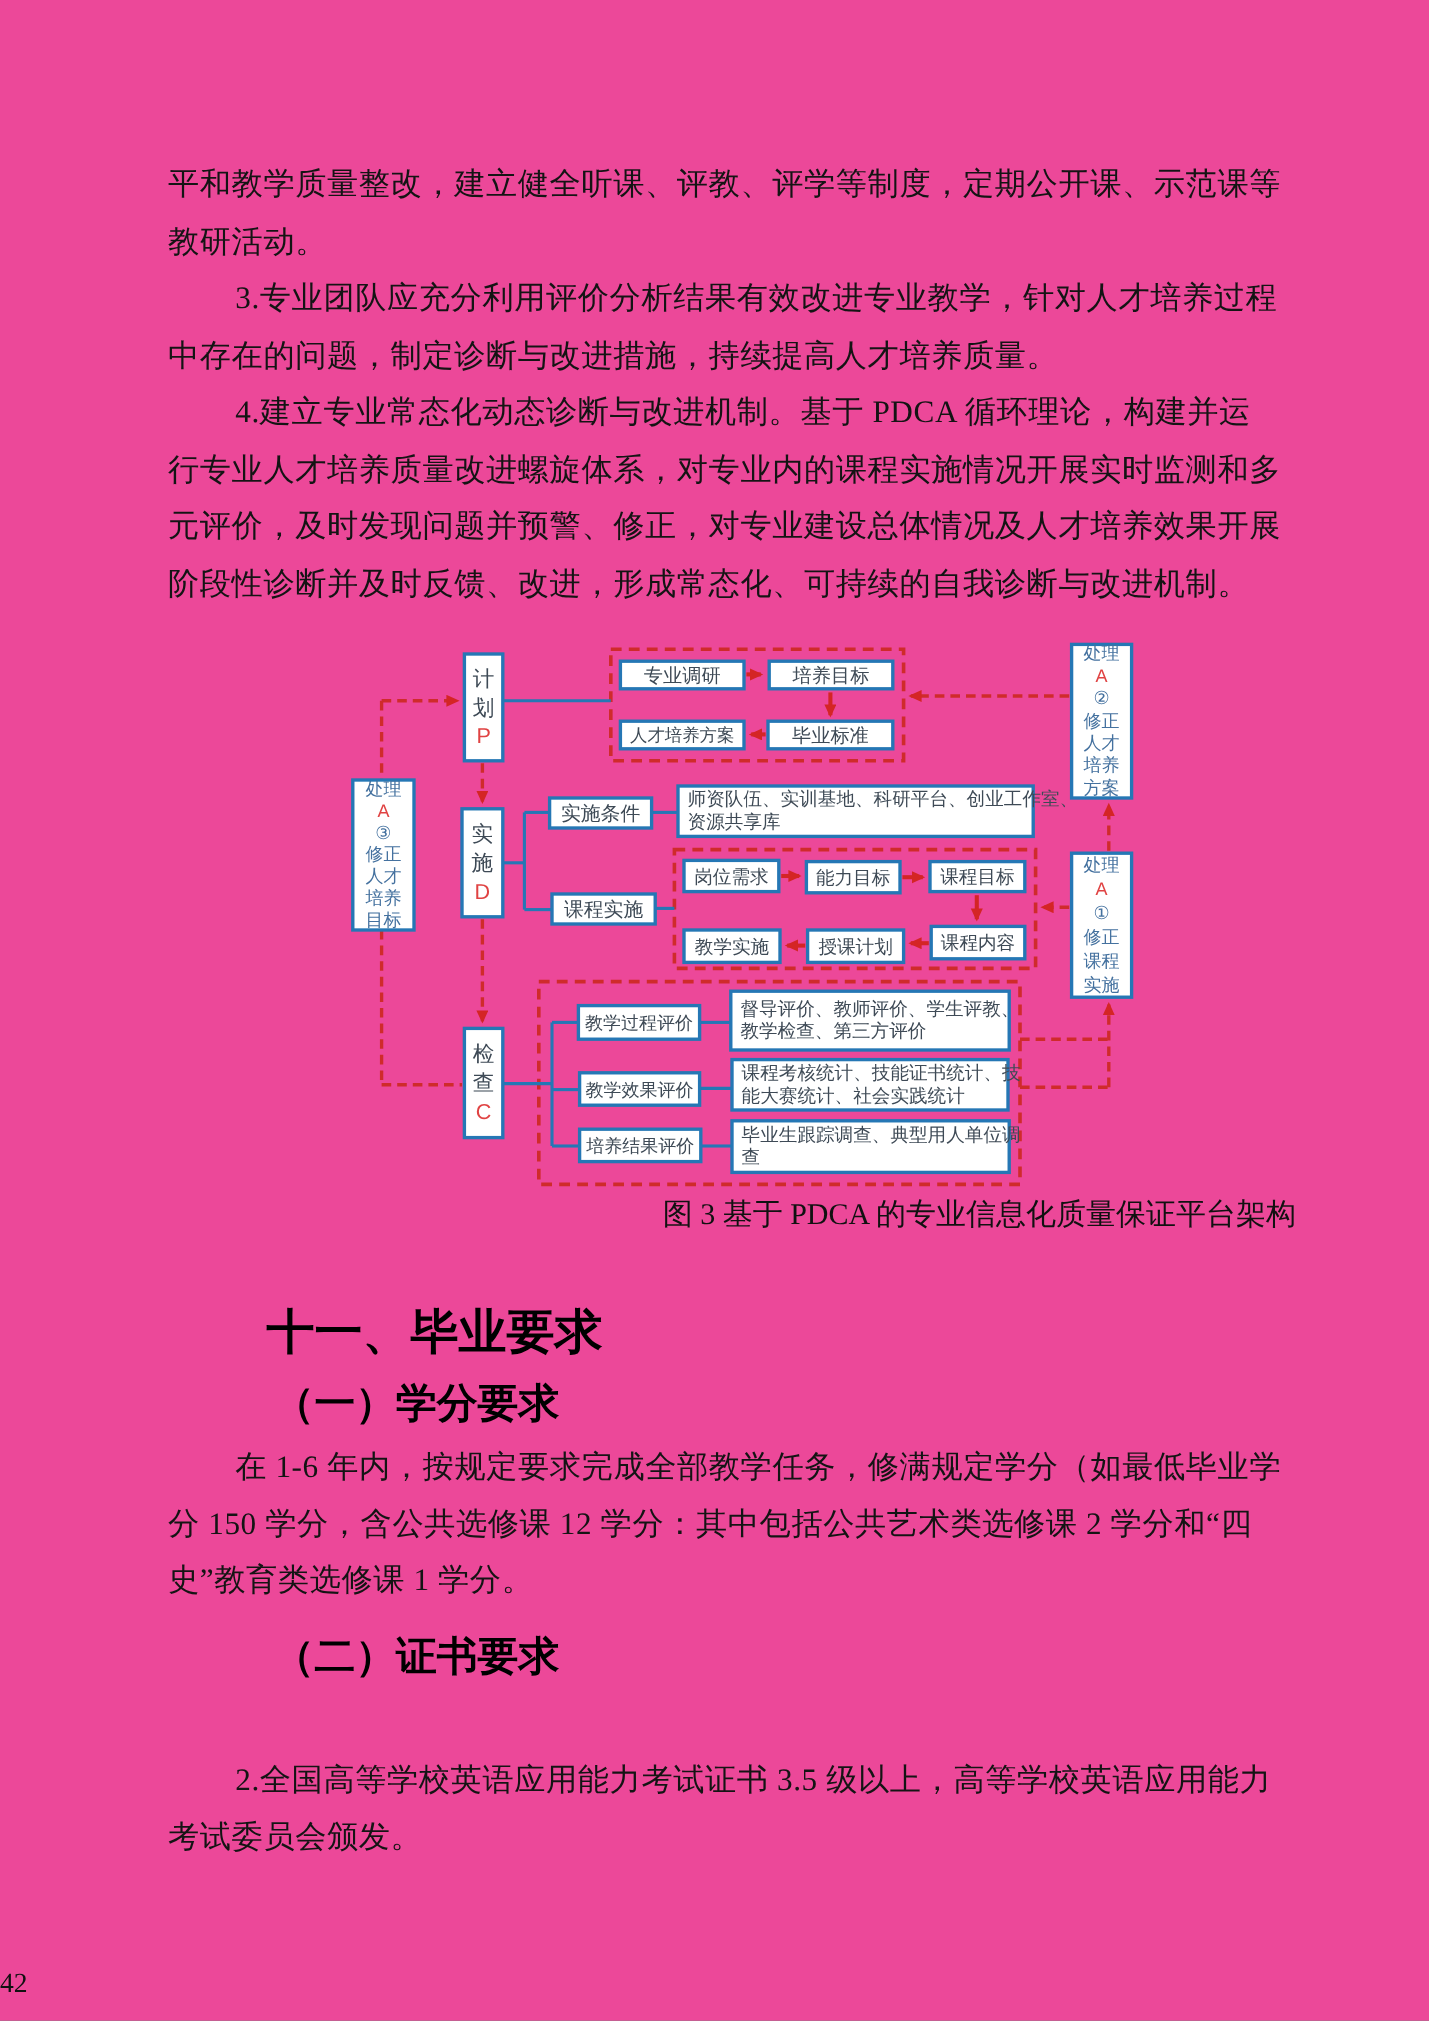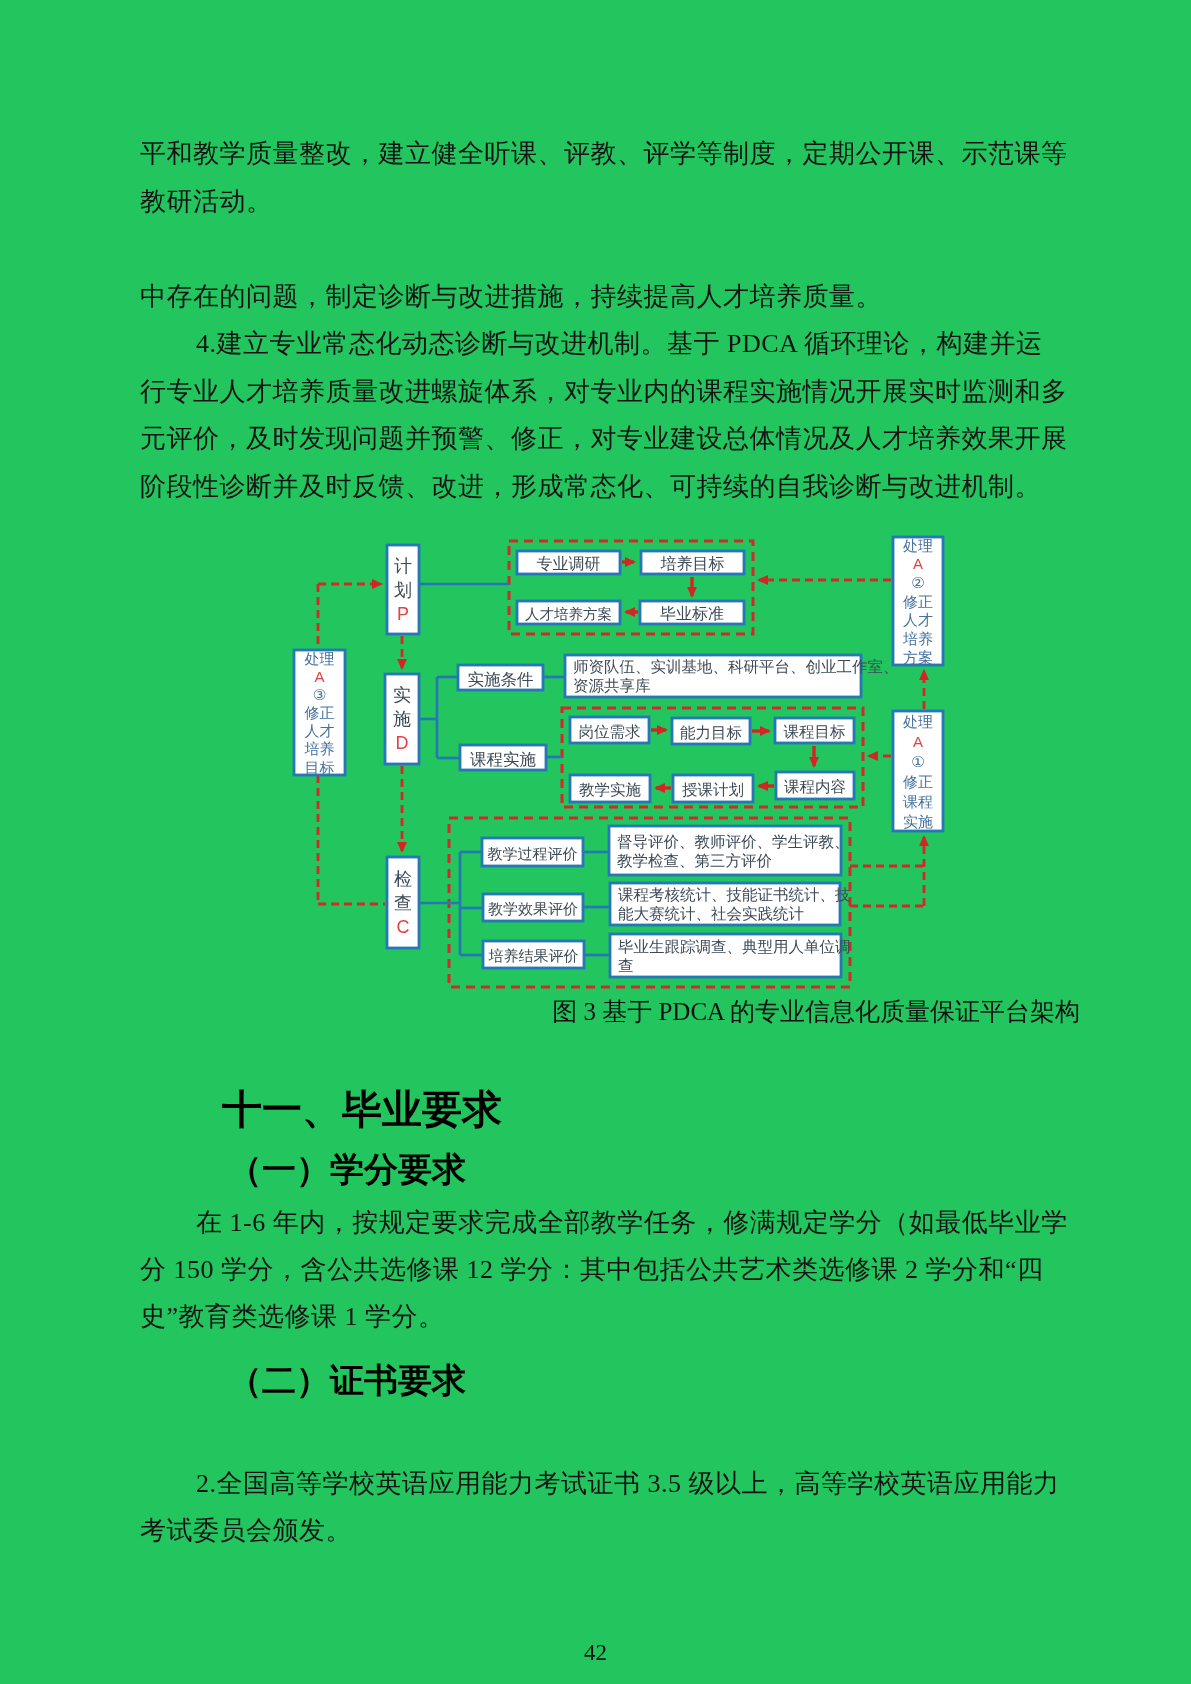--- a/index.html
+++ b/index.html
@@ -1,45 +1,46 @@
 <!DOCTYPE html>
 <html><head>
 <meta charset="utf-8">
 <style>
   html,body{margin:0;padding:0;background:#888;}
   .page{
-    position:relative;width:1191px;height:1684px;background:#22c55e;margin:0 auto;
+    position:relative;width:1191px;height:1684px;background:#ec4899;margin:0 auto;
     font-family:"Liberation Serif","DejaVu Serif",serif;color:#141414;overflow:hidden;
   }
   .bl{position:absolute;left:140px;font-size:26px;white-space:nowrap;letter-spacing:0.5px;}
   .ind{left:196px;}
   .h-main{
     position:absolute;left:222px;font-family:"Liberation Sans","DejaVu Sans",sans-serif;
     font-weight:bold;font-size:40px;white-space:nowrap;color:#000;
   }
   .h-sub{
     position:absolute;left:228px;font-family:"Liberation Sans","DejaVu Sans",sans-serif;
     font-weight:bold;font-size:34px;white-space:nowrap;color:#000;
   }
   .caption{
     position:absolute;left:160px;width:920px;text-align:right;font-size:25px;white-space:nowrap;color:#111;
   }
   .pagenum{
-    position:absolute;left:0;width:1191px;text-align:center;font-size:23px;color:#111;
+    position:absolute;left:0;width:1191px;text-align:left;font-size:23px;color:#111;
   }
   #diagram-svg{position:absolute;left:0;top:0;width:1191px;height:1684px;
     font-family:"Liberation Sans","DejaVu Sans",sans-serif;}
 </style>
 </head>
 <body>
 
 <div class="page">
 
   <div class="bl" style="top:136px">平和教学质量整改，建立健全听课、评教、评学等制度，定期公开课、示范课等</div>
   <div class="bl" style="top:184px">教研活动。</div>
+  <div class="bl ind" style="top:231px">3.专业团队应充分利用评价分析结果有效改进专业教学，针对人才培养过程</div>
   <div class="bl" style="top:279px">中存在的问题，制定诊断与改进措施，持续提高人才培养质量。</div>
   <div class="bl ind" style="top:326px">4.建立专业常态化动态诊断与改进机制。基于 PDCA 循环理论，构建并运</div>
   <div class="bl" style="top:374px">行专业人才培养质量改进螺旋体系，对专业内的课程实施情况开展实时监测和多</div>
   <div class="bl" style="top:421px">元评价，及时发现问题并预警、修正，对专业建设总体情况及人才培养效果开展</div>
   <div class="bl" style="top:469px">阶段性诊断并及时反馈、改进，形成常态化、可持续的自我诊断与改进机制。</div>
 
   <svg id="diagram-svg" viewBox="0 0 1191 1684">
       <defs>
         <marker id="ar" markerUnits="userSpaceOnUse" markerWidth="14" markerHeight="14" refX="9" refY="5" orient="auto">
           <path d="M0,0 L11,5 L0,10 Z" fill="#d42525"></path>

